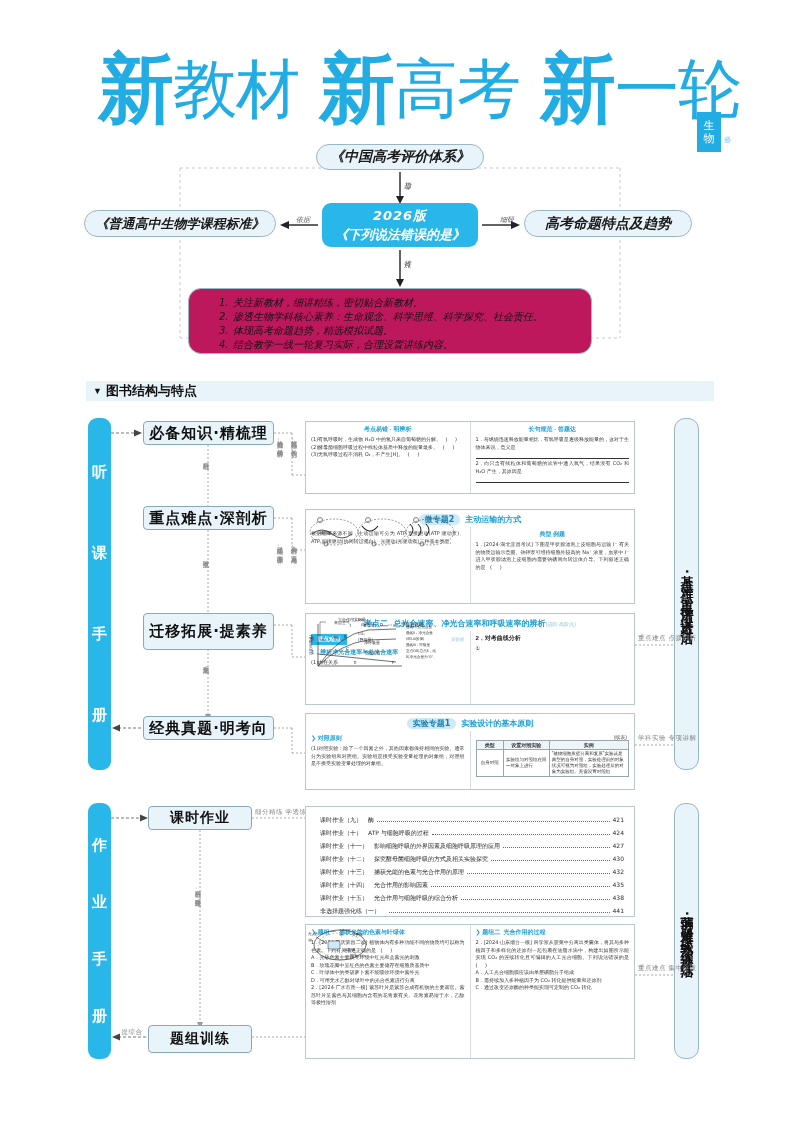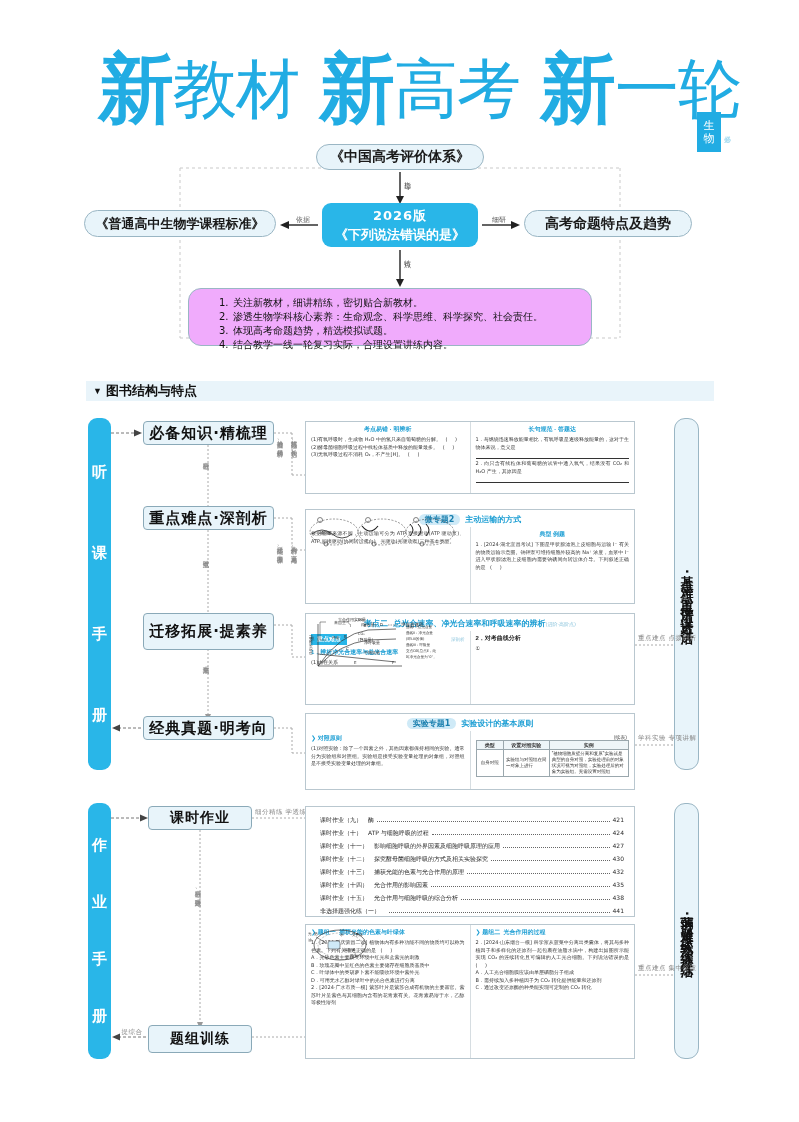--- a/index.html
+++ b/index.html
@@ -40,21 +40,21 @@
     align-items: center; justify-content: center;
     font-family: "DejaVu Sans", sans-serif;
   }
   .badge-side {
     position: absolute; left: 722px; top: 86px;
     font-size: 7px; color: #9fd8ef;
     writing-mode: vertical-rl;
   }
 
   
-  .flow { position: absolute; left: 0; top: 142px; width: 799px; height: 228px; }
+  .flow { position: absolute; left: 0; top: 142px; width: 799px; height: 228px; font-style: italic; }
   .flow svg { position: absolute; left: 0; top: 0; }
 
   .pill {
     position: absolute;
     border: 1px solid #9ab6c4;
     border-radius: 14px;
     background: #e8f4fa;
     display: flex; align-items: center; justify-content: center;
     color: #1a1a1a;
     font-family: "DejaVu Sans", sans-serif;
@@ -76,23 +76,23 @@
   #node-center {
     left: 322px; top: 61px; width: 156px; height: 44px;
     background: #29b6e8; border: none; border-radius: 9px;
     flex-direction: column; color: #ffffff; gap: 1px;
   }
   #node-center .c1 { font-size: 13px; font-weight: bold; letter-spacing: 1px; }
   #node-center .c2 { font-size: 13px; font-weight: bold; letter-spacing: 0px; }
 
   .feature-box {
     position: absolute; left: 188px; top: 146px;
-    width: 404px; height: 58px;
+    width: 404px; height: 66px;
     border: 1px solid #9ab6c4; border-radius: 13px;
-    background: #f0abfc;
+    background: #be185d;
     padding: 7px 0 0 30px;
   }
   .feature-box li {
     list-style: none;
     font-size: 10px; line-height: 14px; color: #111;
     font-family: "DejaVu Sans", sans-serif;
     white-space: nowrap;
   }
   .feature-box li .num { display: inline-block; width: 14px; }
 
@@ -311,21 +311,21 @@
   <div class="pill" id="node-eval">《中国高考评价体系》</div>
   <div class="pill" id="node-std">《普通高中生物学课程标准》</div>
   <div class="pill" id="node-trend">高考命题特点及趋势</div>
   <div class="pill" id="node-center">
     <span class="c1">2026版</span>
     <span class="c2">《下列说法错误的是》</span>
   </div>
 
   <div class="arrow-label vert" style="left:403px; top:34px;">指导</div>
   <div class="arrow-label" style="left:288px; top:74px; width:30px;">依据</div>
-  <div class="arrow-label" style="left:484px; top:74px; width:30px;">细研</div>
+  <div class="arrow-label" style="left:484px; top:74px; width:30px;text-align:right;">细研</div>
   <div class="arrow-label vert" style="left:403px; top:112px;">特点</div>
 
   <div class="feature-box">
     <ul>
       <li><span class="num">1.</span><span>关注新教材，细讲精练，密切贴合新教材。</span></li>
       <li><span class="num">2.</span><span>渗透生物学科核心素养：生命观念、科学思维、科学探究、社会责任。</span></li>
       <li><span class="num">3.</span><span>体现高考命题趋势，精选模拟试题。</span></li>
       <li><span class="num">4.</span><span>结合教学一线一轮复习实际，合理设置讲练内容。</span></li>
     </ul>
   </div>

